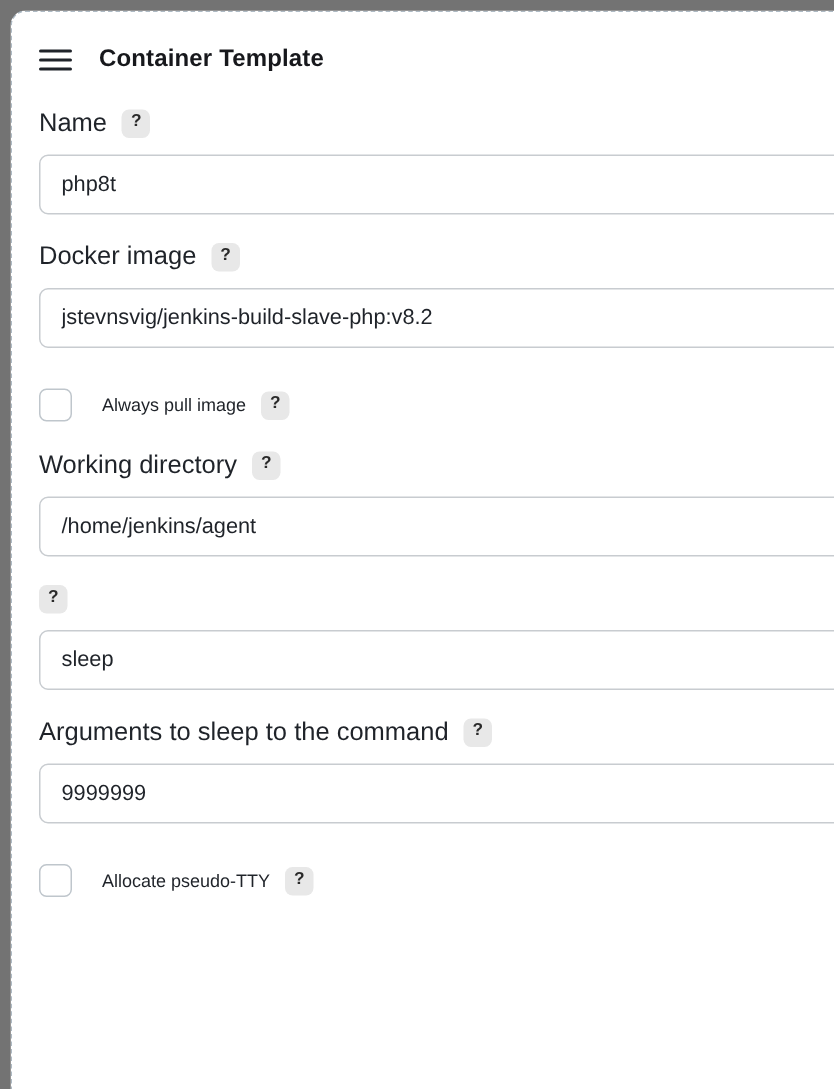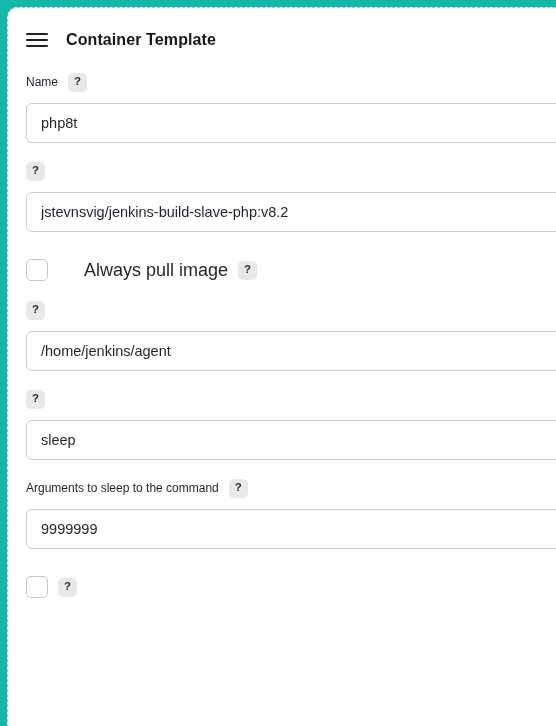--- a/index.html
+++ b/index.html
@@ -10,21 +10,21 @@
     height: 726px;
     overflow: hidden;
     background: #ffffff;
     font-family: "Liberation Sans", sans-serif;
   }
 
   #viewport {
     position: relative;
     width: 556px;
     height: 726px;
-    background: #14b8a6;
+    background: #737373;
     overflow: hidden;
   }
 
   
   .panel {
     position: absolute;
     left: 7px;
     top: 7px;
     width: 700px;           
     height: 900px;          
@@ -76,21 +76,21 @@
   .field:first-of-type { margin-top: 14px; }
 
   .field-label-row {
     display: flex;
     align-items: center;
     gap: 10px;
     height: 20px;
     margin-bottom: 11px;
   }
   .field-label {
-    font-size: 12px;
+    font-size: 17px;
     color: #1f2329;
     white-space: nowrap;
     line-height: 20px;
   }
 
   .help-badge {
     display: inline-flex;
     align-items: center;
     justify-content: center;
     width: 19px;
@@ -131,23 +131,23 @@
   .checkbox-box {
     width: 22px;
     height: 22px;
     border: 1px solid #bfc6cc;
     border-radius: 5px;
     background: #ffffff;
     flex: none;
     cursor: pointer;
   }
   .checkbox-label {
-    font-size: 18px;
+    font-size: 12px;
     color: #1f2329;
-    margin-left: 36px;
+    margin-left: 20px;
     white-space: nowrap;
     line-height: 22px;
   }
   .checkbox-row .help-badge { margin-left: 10px; }
 </style>
 </head>
 <body>
 
 <div id="viewport">
   <div class="panel">
@@ -165,33 +165,35 @@
       <div class="field">
         <div class="field-label-row">
           <span class="field-label">Name</span>
           <span class="help-badge">?</span>
         </div>
         <input class="text-input" type="text" value="php8t" style="">
       </div>
 
       <div class="field">
         <div class="field-label-row">
+          <span class="field-label">Docker image</span>
           <span class="help-badge">?</span>
         </div>
         <input class="text-input" type="text" value="jstevnsvig/jenkins-build-slave-php:v8.2" style="">
       </div>
 
       <div class="checkbox-row">
         <span class="checkbox-box"></span>
         <span class="checkbox-label">Always pull image</span>
         <span class="help-badge">?</span>
       </div>
 
       <div class="field">
         <div class="field-label-row">
+          <span class="field-label">Working directory</span>
           <span class="help-badge">?</span>
         </div>
         <input class="text-input" type="text" value="/home/jenkins/agent" style="">
       </div>
 
       <div class="field">
         <div class="field-label-row">
           <span class="help-badge">?</span>
         </div>
         <input class="text-input" type="text" value="sleep" style="">
@@ -200,18 +202,19 @@
       <div class="field">
         <div class="field-label-row">
           <span class="field-label">Arguments to sleep to the command</span>
           <span class="help-badge">?</span>
         </div>
         <input class="text-input" type="text" value="9999999" style="">
       </div>
 
       <div class="checkbox-row">
         <span class="checkbox-box"></span>
+        <span class="checkbox-label">Allocate pseudo-TTY</span>
         <span class="help-badge">?</span>
       </div>
 
     </div>
   </div>
 </div>
 
 </body></html>

